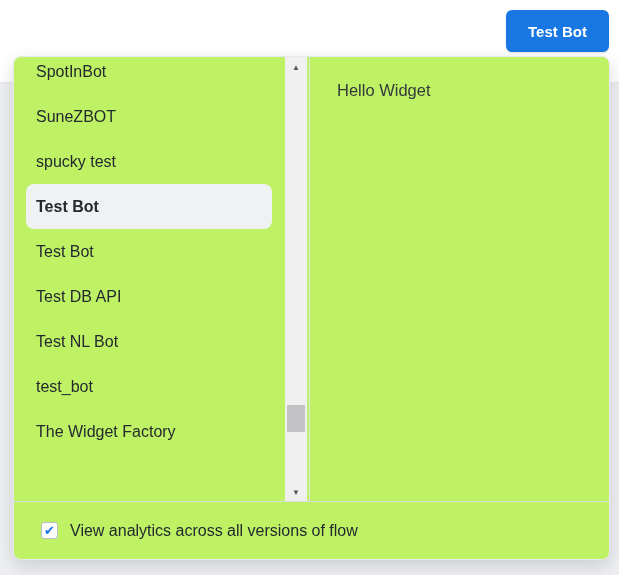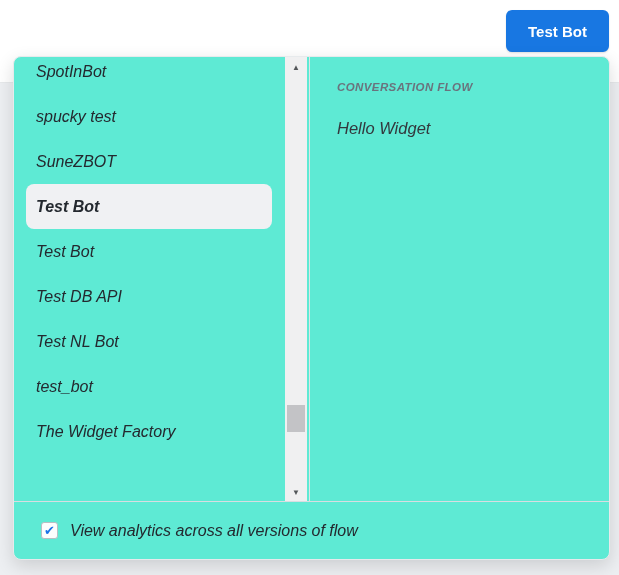--- a/index.html
+++ b/index.html
@@ -24,23 +24,23 @@
   }
   .test-bot-btn{
     position:absolute;top:10px;left:506px;width:103px;height:42px;
     background:var(--primary-blue);color:#ffffff;border:none;border-radius:6px;
     font-family:inherit;font-size:15px;font-weight:700;cursor:pointer;
     display:flex;align-items:center;justify-content:center;
     box-shadow:0 1px 2px rgba(0,0,0,.12);
   }
   .dropdown-panel{
     position:absolute;top:56px;left:13px;width:597px;height:504px;
-    background:#5eead4;border:1px solid #e7eaec;border-radius:8px;
+    background:#bef264;border:1px solid #e7eaec;border-radius:8px;
     box-shadow:0 6px 18px rgba(0,0,0,.14);
-    display:flex;flex-direction:column;overflow:hidden;font-style:italic;
+    display:flex;flex-direction:column;overflow:hidden;
   }
   .panel-main{flex:1;display:flex;min-height:0;}
   .list-section{
     width:296px;position:relative;border-right:1px solid #dfe3e6;
     overflow:hidden;
   }
   .bot-list{margin:-8px 0 0 0;padding:0;list-style:none;}
   .bot-item{
     height:45px;display:flex;align-items:center;
     padding-left:22px;font-size:16px;color:var(--text);cursor:pointer;
@@ -92,38 +92,37 @@
 <div class="page-header"></div>
 
 <button class="test-bot-btn">Test Bot</button>
 
 <div class="dropdown-panel">
   <div class="panel-main">
 
     <div class="list-section">
       <ul class="bot-list" id="bot-list">
           <li class="bot-item">SpotInBot</li>
+          <li class="bot-item">SuneZBOT</li>
           <li class="bot-item">spucky test</li>
-          <li class="bot-item">SuneZBOT</li>
           <li class="bot-item selected">Test Bot</li>
           <li class="bot-item">Test Bot</li>
           <li class="bot-item">Test DB API</li>
           <li class="bot-item">Test NL Bot</li>
           <li class="bot-item">test_bot</li>
           <li class="bot-item">The Widget Factory</li>
         </ul>
       <div class="scrollbar">
         <div class="scroll-arrow up">▲</div>
         <div class="scroll-thumb"></div>
         <div class="scroll-arrow down">▼</div>
       </div>
     </div>
 
     <div class="flow-section">
-      <h3 class="flow-header">CONVERSATION FLOW</h3>
       <div id="flow-list">
           <div class="flow-item">Hello Widget</div>
         </div>
     </div>
 
   </div>
 
   <div class="panel-footer">
     <span class="checkbox">
       <span class="check-glyph">✔</span>

